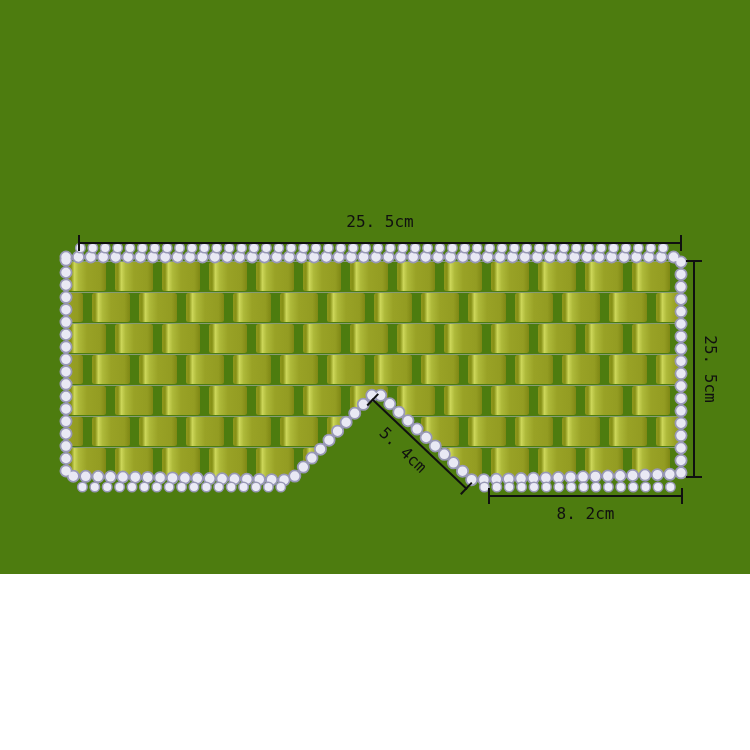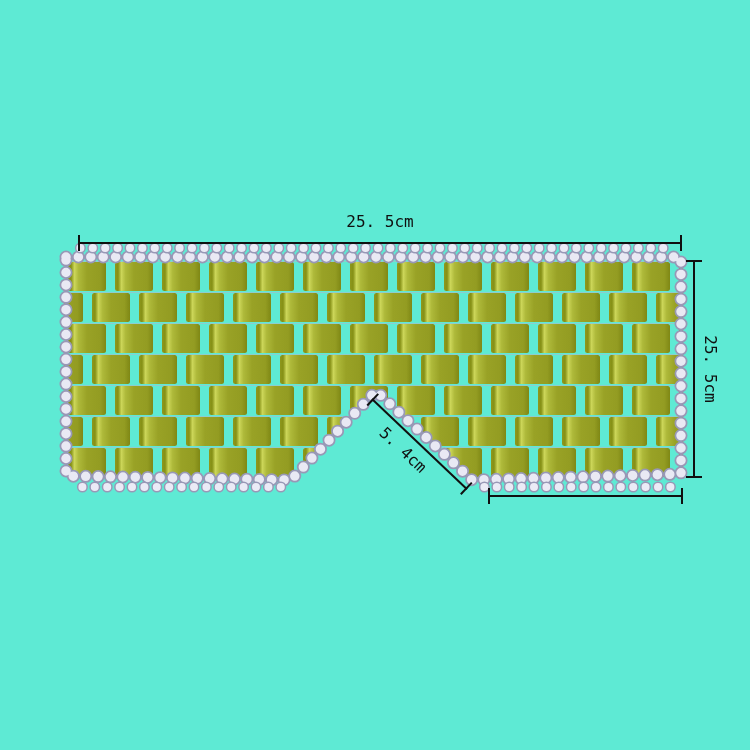--- a/index.html
+++ b/index.html
@@ -1,17 +1,17 @@
 <!DOCTYPE html>
 <html><head>
 <meta charset="utf-8">
 <style>
   html,body{margin:0;padding:0;background:#ffffff;}
   #canvas{
-    position:relative;width:750px;height:750px;background:#5eead4;
+    position:relative;width:750px;height:574px;background:#4d7c0f;
     font-family:"DejaVu Sans Mono","Liberation Mono",monospace;overflow:hidden;
   }
   #mask-svg{position:absolute;left:0;top:0;}
   .dim{position:absolute;color:#101010;}
   .dim-label{
     position:absolute;font-size:16px;line-height:16px;color:#101010;
     white-space:nowrap;letter-spacing:0px;
   }
   .centered{left:0;width:100%;text-align:center;}
   .hline{position:absolute;height:2px;background:#101010;left:0;width:100%;}
@@ -119,15 +119,16 @@
     <span class="hline"></span>
     <span class="tick-v tick-left"></span>
     <span class="tick-v tick-right"></span>
     <span class="dim-label">5. 4cm</span>
   </div>
 
   <div class="dim" id="dim-bottom">
     <span class="hline"></span>
     <span class="tick-v tick-left"></span>
     <span class="tick-v tick-right"></span>
+    <span class="dim-label centered">8. 2cm</span>
   </div>
 
 </div>
 
 </body></html>

